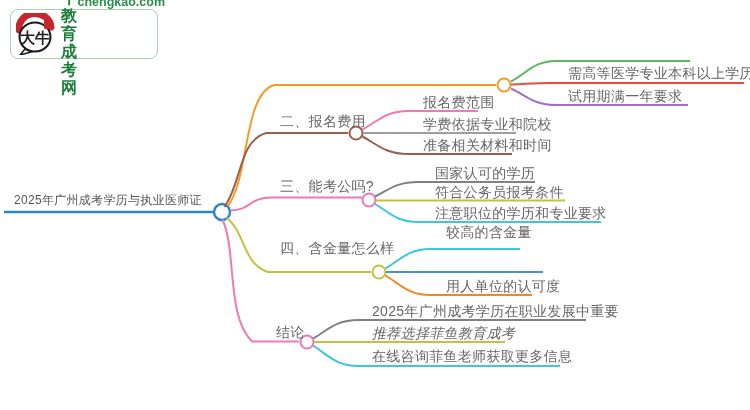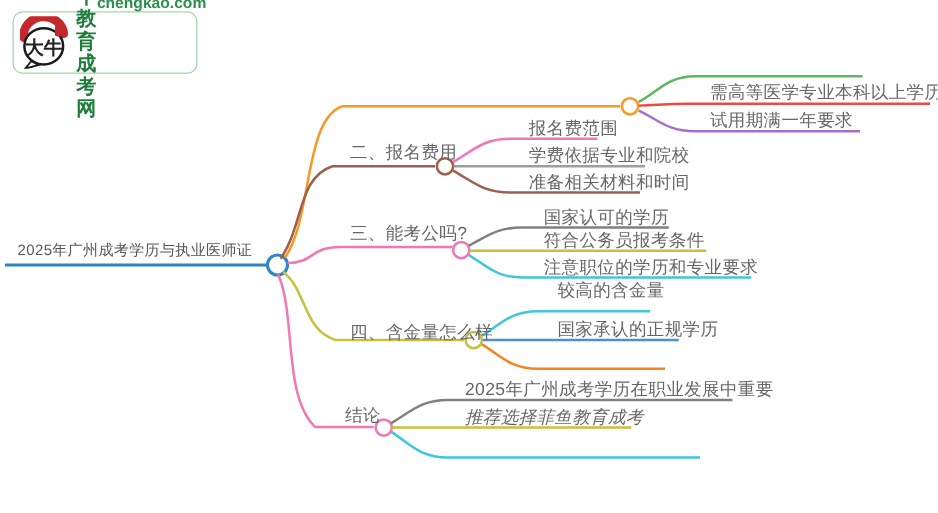--- a/index.html
+++ b/index.html
@@ -78,27 +78,28 @@
   <div class="lbl" style="left:568px;top:88px;">试用期满一年要求</div>
   <div class="lbl" style="left:423px;top:94px;">报名费范围</div>
   <div class="lbl" style="left:423px;top:116px;">学费依据专业和院校</div>
   <div class="lbl" style="left:423px;top:137px;">准备相关材料和时间</div>
 
   <div class="lbl" style="left:280px;top:178px;text-align:right;">三、能考公吗?</div>
   <div class="lbl" style="left:435px;top:184px;">符合公务员报考条件</div>
   <div class="lbl" style="left:435px;top:165px;">国家认可的学历</div>
   <div class="lbl" style="left:435px;top:205px;">注意职位的学历和专业要求</div>
 
-  <div class="lbl" style="left:280px;top:257px;">四、含金量怎么样</div>
+  <div class="lbl" style="left:280px;top:241px;font-family:Liberation Serif, serif;">四、含金量怎么样</div>
   <div class="lbl" style="left:446px;top:224px;">较高的含金量</div>
-  <div class="lbl" style="left:446px;top:255px;">国家承认的正规学历</div>
+  <div class="lbl" style="left:446px;top:278px;">用人单位的认可度</div>
 
   <div class="lbl" style="left:276px;top:324px;">结论</div>
   <div class="lbl" style="left:372px;top:303px;">2025年广州成考学历在职业发展中重要</div>
   <div class="lbl" style="left:372px;top:325px;font-style:italic;">推荐选择菲鱼教育成考</div>
+  <div class="lbl" style="left:372px;top:348px;">在线咨询菲鱼老师获取更多信息</div>
 
   <div class="logo">
     <svg class="logo-icon" viewBox="0 0 40 42">
       <path d="M 3 17 A 16 15 0 0 1 35 14" fill="none" stroke="#c4282d" stroke-width="7" stroke-linecap="round"></path>
       <ellipse cx="19" cy="24" rx="15.5" ry="14.5" fill="#ffffff" stroke="#1a1a1a" stroke-width="2"></ellipse>
       <path d="M 9 36 L 4 42 L 15 39 Z" fill="#ffffff" stroke="#1a1a1a" stroke-width="1.5"></path>
       <text x="19" y="30" text-anchor="middle" font-size="15" font-weight="bold" fill="#222222">大牛</text>
       <rect x="28" y="7" width="9" height="9" rx="1.5" fill="#c4282d"></rect>
     </svg>
     <div class="logo-text">

